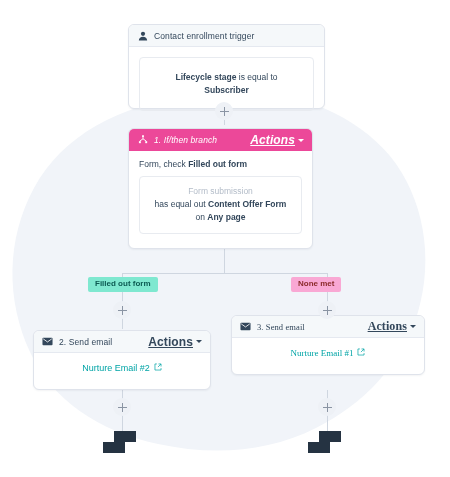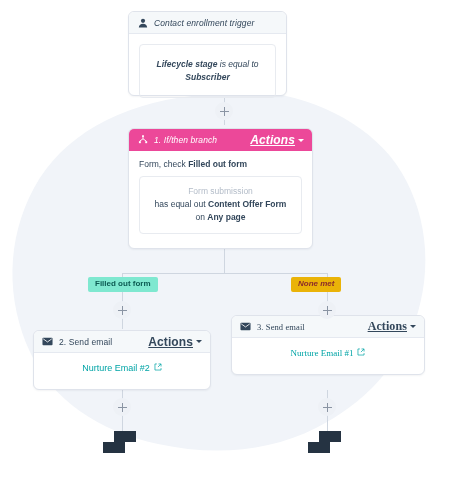--- a/index.html
+++ b/index.html
@@ -161,21 +161,21 @@
     position: absolute;
     z-index: 4;
     font-size: 8px;
     font-weight: bold;
     padding: 3px 7px;
     border-radius: 2px;
     white-space: nowrap;
     line-height: 1.1;
   }
   .badge-green { background: #7fe8d0; color: #0c5a52; }
-  .badge-red   { background: #eab308; color: #8b2b2b; font-style: italic; }
+  .badge-red   { background: #f9a8d4; color: #8b2b2b; }
 
   
   .flag {
     position: absolute;
     z-index: 3;
     width: 40px;
     height: 22px;
   }
   .flag i {
     position: absolute;
@@ -234,21 +234,21 @@
     <svg width="9" height="9" viewBox="0 0 9 9">
       <path d="M4.5 0.4 L4.5 8.6 M0.4 4.5 L8.6 4.5" stroke="#8a94a3" stroke-width="1" stroke-linecap="round"></path>
     </svg>
   </div>
   <div class="plus" style="left:318px; top:398px;">
     <svg width="9" height="9" viewBox="0 0 9 9">
       <path d="M4.5 0.4 L4.5 8.6 M0.4 4.5 L8.6 4.5" stroke="#8a94a3" stroke-width="1" stroke-linecap="round"></path>
     </svg>
   </div>
 
-  <div class="card" style="left:128px; top:11px; width:159px; height:85px;font-style:italic;">
+  <div class="card" style="left:128px; top:24px; width:197px; height:85px;">
     <div class="card-head head-light">
       <span class="head-icon">
         <svg width="10" height="10" viewBox="0 0 12 12">
           <circle cx="6" cy="3.4" r="2.5" fill="#33475b"></circle>
           <path d="M1 11.5 C1 8.3 3.2 6.8 6 6.8 C8.8 6.8 11 8.3 11 11.5 Z" fill="#33475b"></path>
         </svg>
       </span>
       <span class="head-title">Contact enrollment trigger</span>
     </div>
     <div class="card-body" style="padding:10px;">

